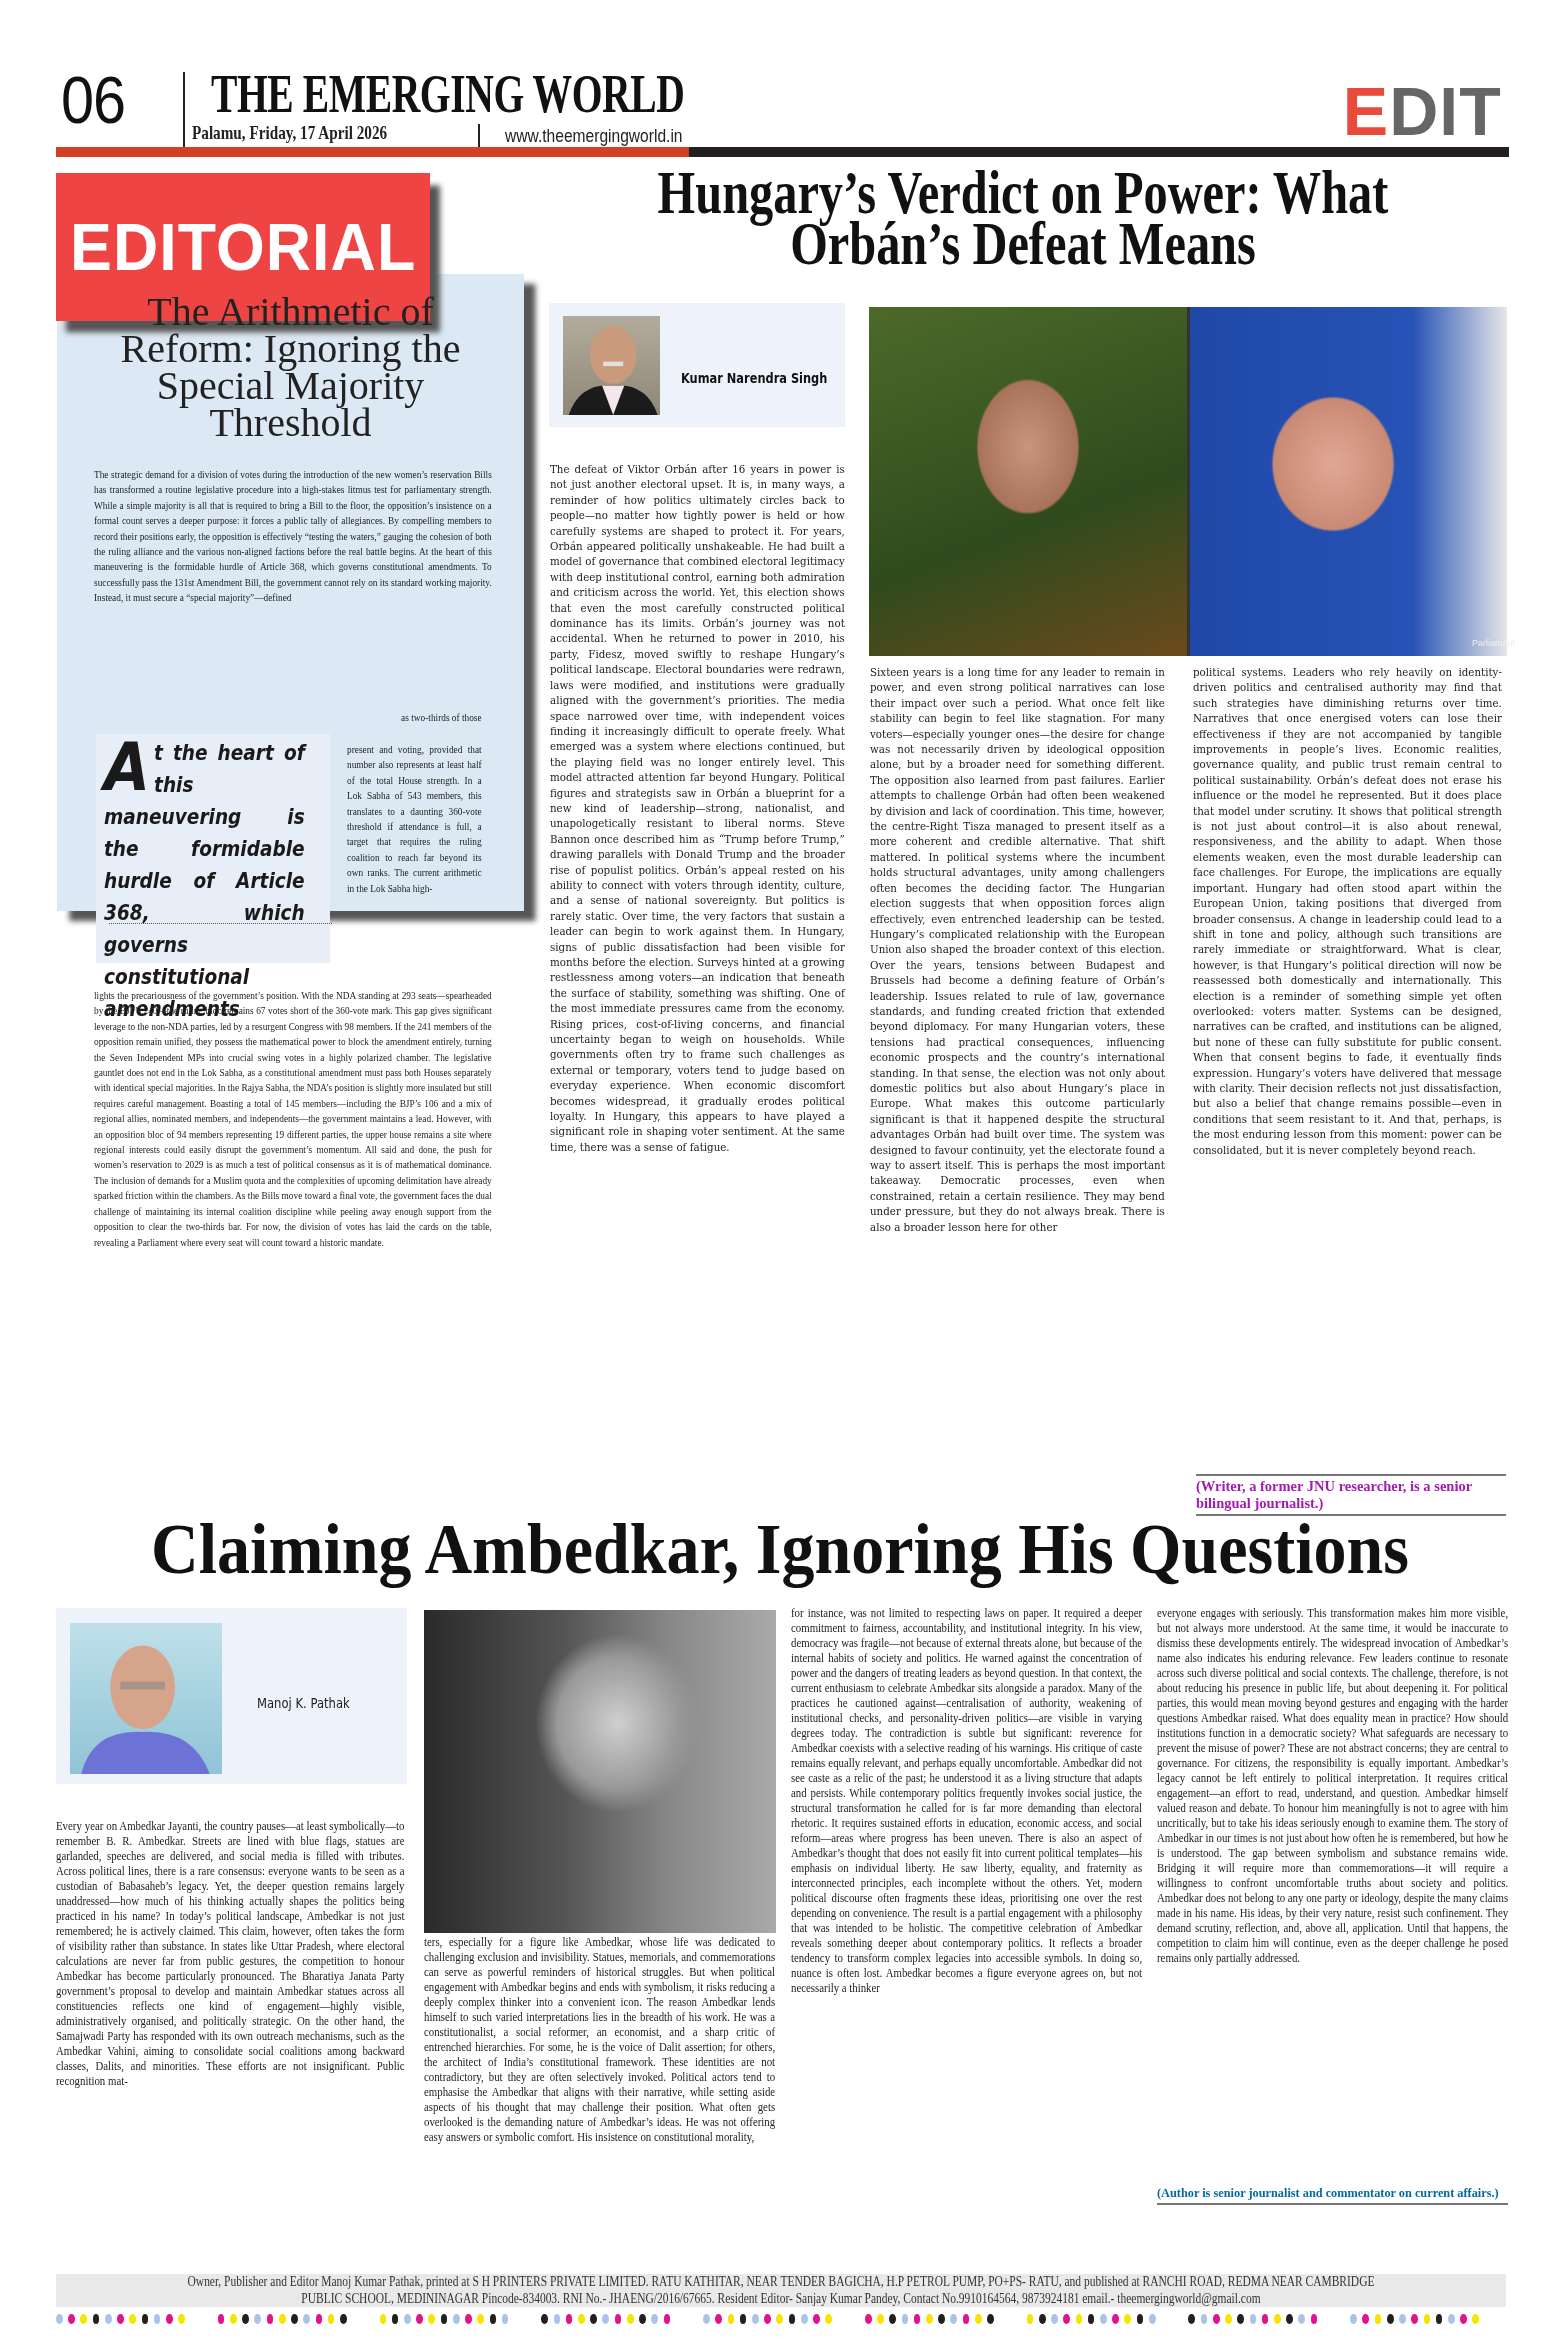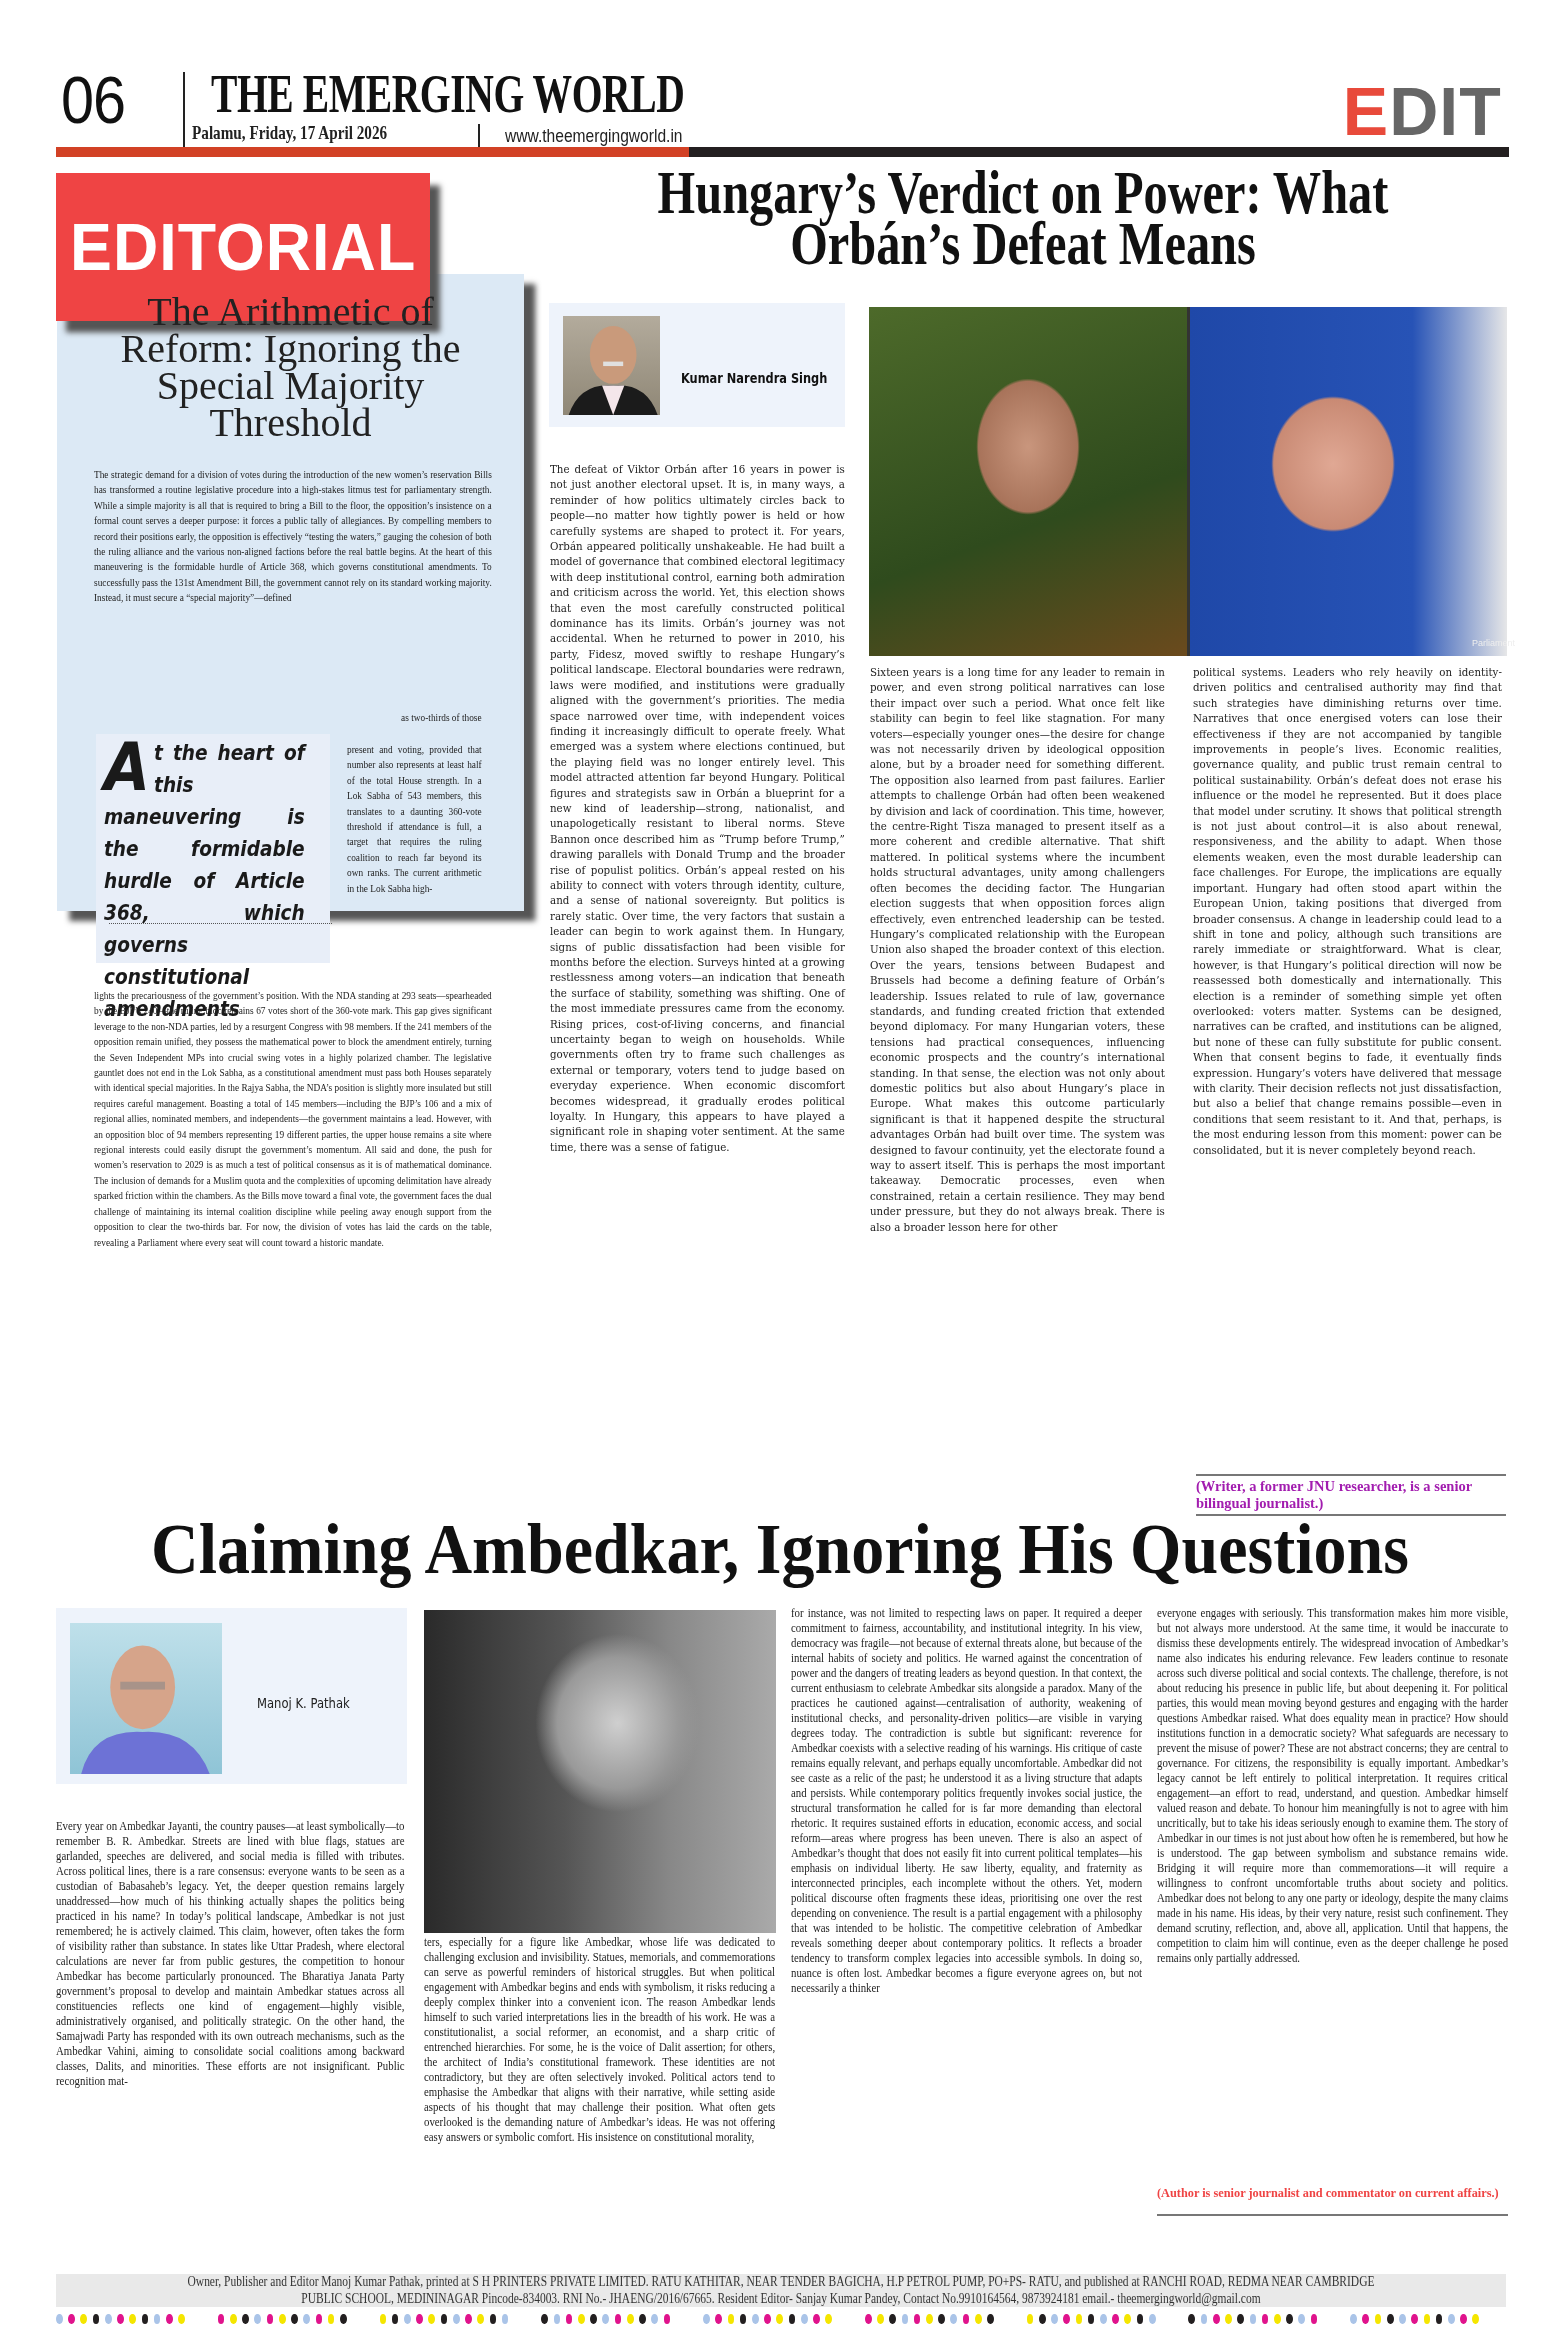--- a/index.html
+++ b/index.html
@@ -49,21 +49,21 @@
   .am-head{left:33px;top:1514px;width:1494px;text-align:center;font-family:"Liberation Serif",serif;font-weight:bold;font-size:71px;line-height:1;color:#111;transform:scaleX(0.93);}
   .am-authorbox{left:56px;top:1608px;width:351px;height:435px;background:#eef3fb;}
   .am-authorphoto{left:70px;top:1666px;width:151px;height:377px;background:linear-gradient(#bfe0ea,#8fc4d6);}
   .am-author{left:257px;top:1695px;font-family:"DejaVu Sans",sans-serif;font-size:14.5px;color:#222;transform:scaleX(0.8);transform-origin:left;white-space:nowrap;}
   .am-photo{left:424px;top:1610px;width:352px;height:323px;background:radial-gradient(ellipse at 55% 35%,#cfcfcf 0,#999 22%,transparent 30%),linear-gradient(90deg,#2a2a2a,#555 40%,#888 70%,#aaa);}
   .am-c1{left:56px;top:1819px;width:407px;}
   .am-c2{left:424px;top:1935px;width:404px;}
   .am-c3{left:791px;top:1606px;width:404px;}
   .am-c4{left:1157px;top:1606px;width:404px;}
   .am-col{font-family:"Liberation Serif",serif;font-size:12.3px;line-height:15px;}
-  .am-note{left:1157px;top:2186px;width:351px;border-bottom:2.2px solid #777;font-family:"Liberation Serif",serif;font-weight:bold;font-size:12.3px;line-height:15px;color:#ef4444;padding-bottom:13px;}
+  .am-note{left:1157px;top:2186px;width:351px;border-bottom:2.2px solid #777;font-family:"Liberation Serif",serif;font-weight:bold;font-size:12.3px;line-height:15px;color:#0369a1;padding-bottom:2px;}
   
   .footer{left:56px;top:2274px;width:1450px;height:33px;background:#e9e9e9;display:flex;align-items:center;justify-content:center;}
   .footer span{display:block;width:1673px;font-family:"Liberation Serif",serif;font-size:14px;line-height:16.7px;text-align:center;color:#333;transform:scaleX(0.82);}
   .reg{left:56px;top:2314px;width:1450px;height:10px;display:flex;gap:5.6px;}
   .reg i{display:block;width:6.7px;height:10px;border-radius:50%;}
 </style>
 </head>
 <body>
 
 <div class="abs page-no">06</div>

